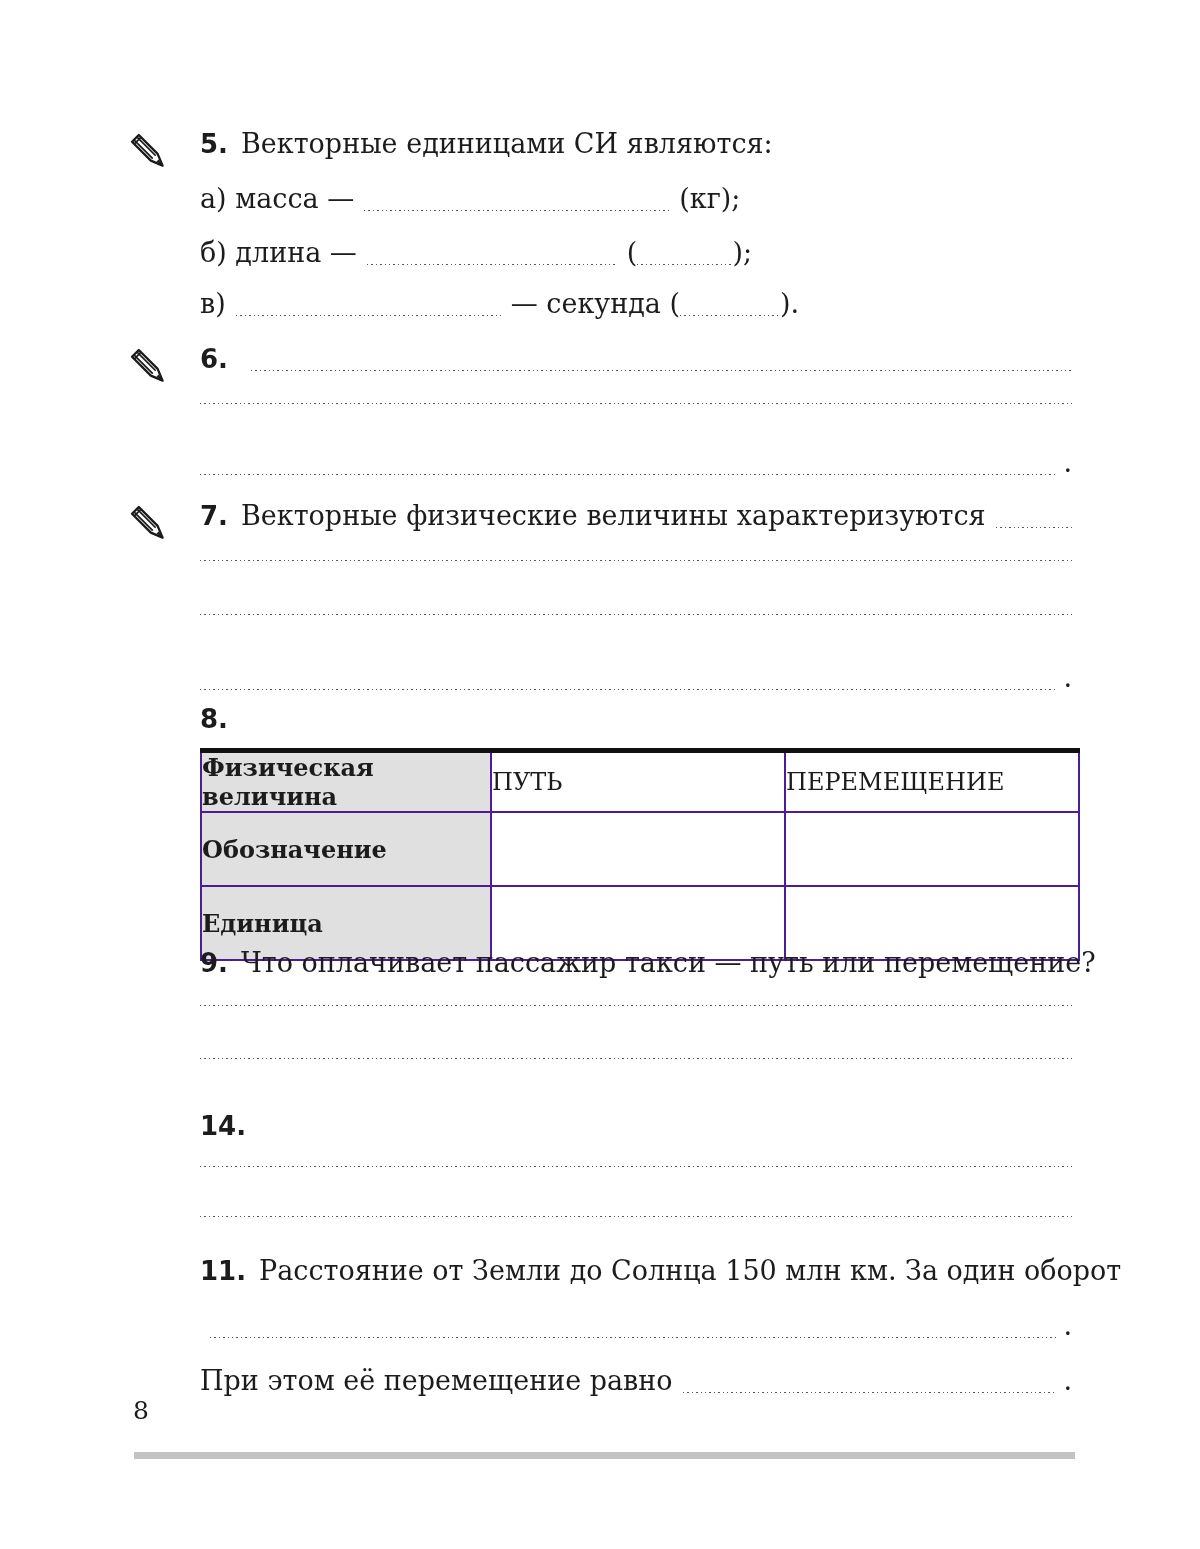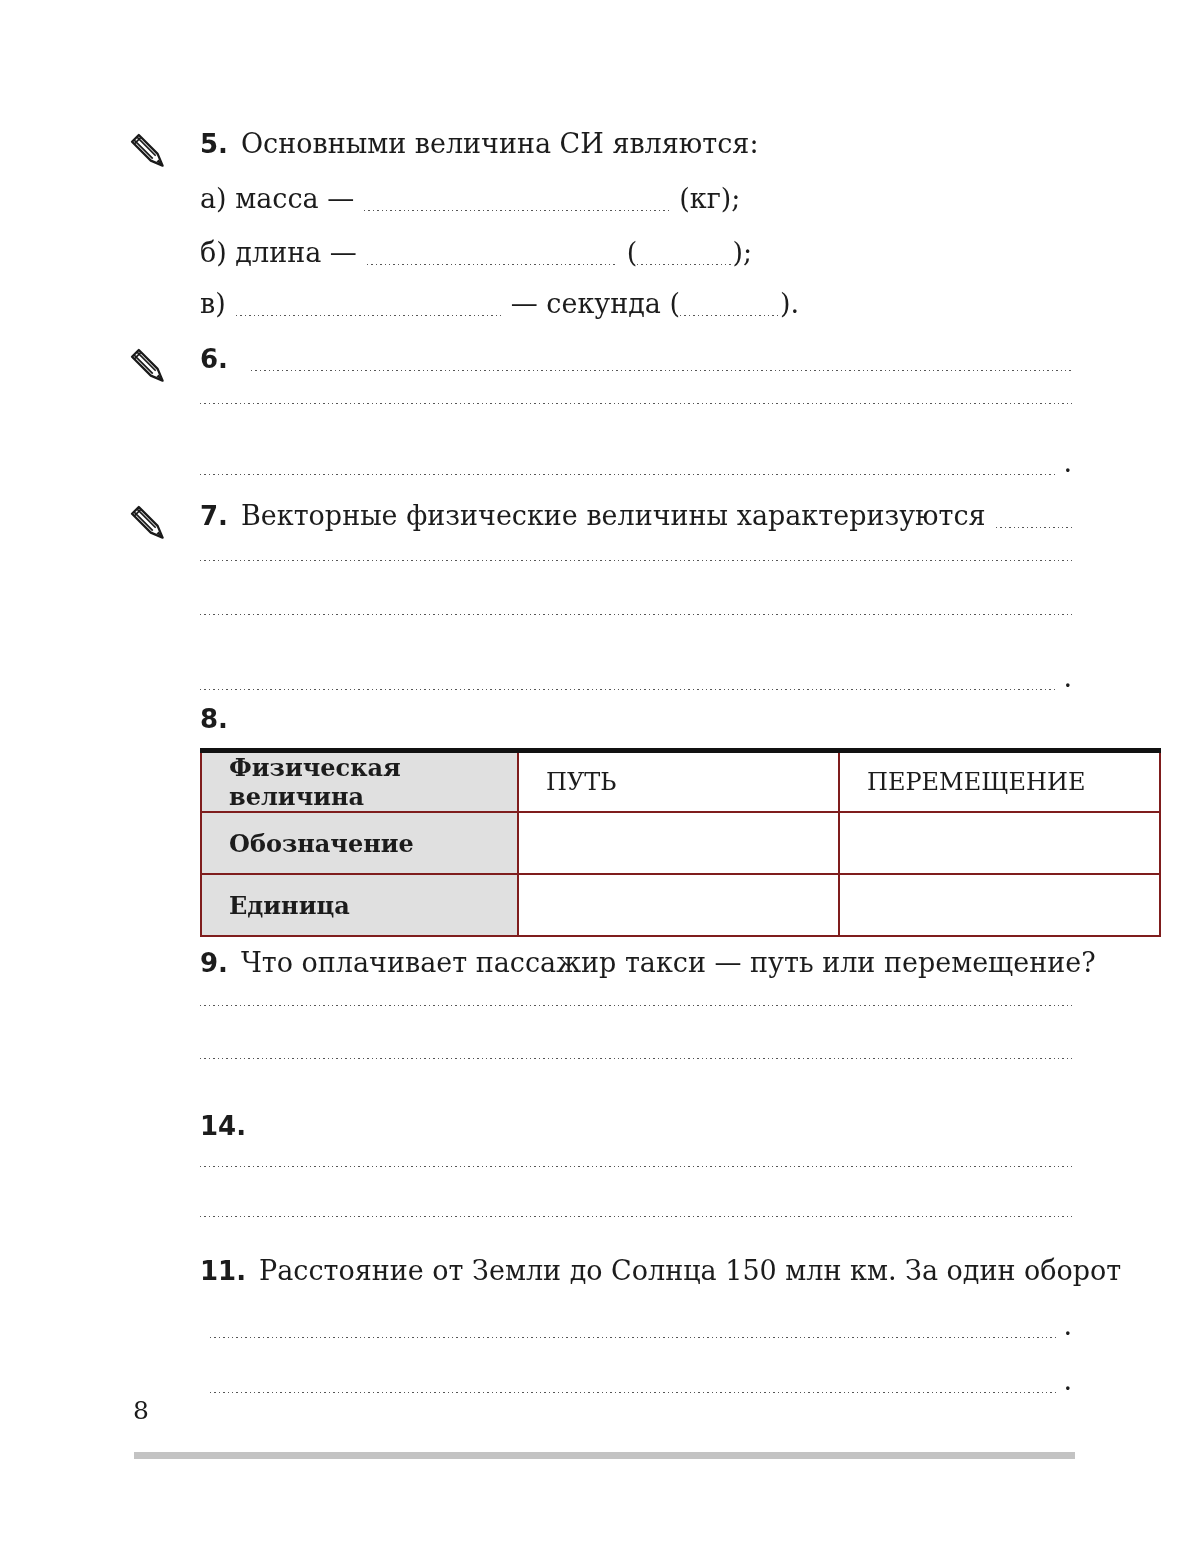--- a/index.html
+++ b/index.html
@@ -29,26 +29,26 @@
   .gap-r{margin-right:10px;}
   .period{flex:0 0 auto;margin-left:7px;}
   
   table.t8{
     position:absolute;left:200px;top:748px;width:872px;
     border-collapse:collapse;table-layout:fixed;
     font-size:24px;
   }
   table.t8{border:2px solid #111;border-top:5px solid #111;}
   table.t8 th,table.t8 td{
-    border:2px solid #7f1d1d;padding:0 0 0 27px;text-align:left;vertical-align:middle;
+    border:2px solid #4c1d95;padding:0 0 0 0;text-align:left;vertical-align:middle;
     font-weight:normal;
   }
   table.t8 .lbl{background:#e0e0e0;font-weight:700;}
   table.t8 tr.hdr-row{height:50px;}
-  table.t8 tr.data-row{height:62px;}
+  table.t8 tr.data-row{height:74px;}
   .pencil{position:absolute;left:126px;width:46px;height:46px;}
   .pagenum{position:absolute;left:133px;top:1396px;font-size:25px;line-height:30px;}
   .footbar{position:absolute;left:134px;top:1452px;width:941px;height:7px;background:#c3c3c3;}
 </style>
 </head>
 <body>
 
 <svg class="pencil" style="top:129px" viewBox="0 0 44 44">
   <path d="M12.25 5.75 L30.25 23.75 L35 35 L23.75 30.25 L5.75 12.25 Z" fill="none" stroke="#1a1a1a" stroke-width="2.2" stroke-linejoin="round"></path>
   <path d="M10.4 7.6 L28.4 25.6 M7.6 10.4 L25.6 28.4 M14.2 8 L8 14.2" fill="none" stroke="#1a1a1a" stroke-width="1.6"></path>
@@ -60,21 +60,21 @@
   <path d="M35 35 L31.2 29.2 L29.2 31.2 Z" fill="#1a1a1a"></path>
 </svg>
 <svg class="pencil" style="top:501px" viewBox="0 0 44 44">
   <path d="M12.25 5.75 L30.25 23.75 L35 35 L23.75 30.25 L5.75 12.25 Z" fill="none" stroke="#1a1a1a" stroke-width="2.2" stroke-linejoin="round"></path>
   <path d="M10.4 7.6 L28.4 25.6 M7.6 10.4 L25.6 28.4 M14.2 8 L8 14.2" fill="none" stroke="#1a1a1a" stroke-width="1.6"></path>
   <path d="M35 35 L31.2 29.2 L29.2 31.2 Z" fill="#1a1a1a"></path>
 </svg>
 
 <div class="row" style="top:127px">
   <span class="qnum">5.</span>
-  <span class="qtext">Основными величина СИ являются:</span>
+  <span class="qtext">Векторные единицами СИ являются:</span>
 </div>
 <div class="row" style="top:182px">
   <span class="qtext">а) масса —</span>
   <span class="fill fw gap-l gap-r" style="width:305px"></span>
   <span class="qtext">(кг);</span>
 </div>
 <div class="row" style="top:236px">
   <span class="qtext">б) длина —</span>
   <span class="fill fw gap-l gap-r" style="width:250px"></span>
   <span class="qtext">(</span>
@@ -163,18 +163,19 @@
 
 <div class="row" style="top:1254px">
   <span class="qnum">11.</span>
   <span class="qtext">Расстояние от Земли до Солнца 150 млн км. За один оборот</span>
 </div>
 <div class="row" style="top:1309px">
   <span class="fill grow"></span>
   <span class="period">.</span>
 </div>
 <div class="row" style="top:1364px">
+  <span class="qtext">При этом её перемещение равно</span>
   <span class="fill grow"></span>
   <span class="period">.</span>
 </div>
 
 <div class="pagenum">8</div>
 <div class="footbar"></div>
 
 </body></html>

